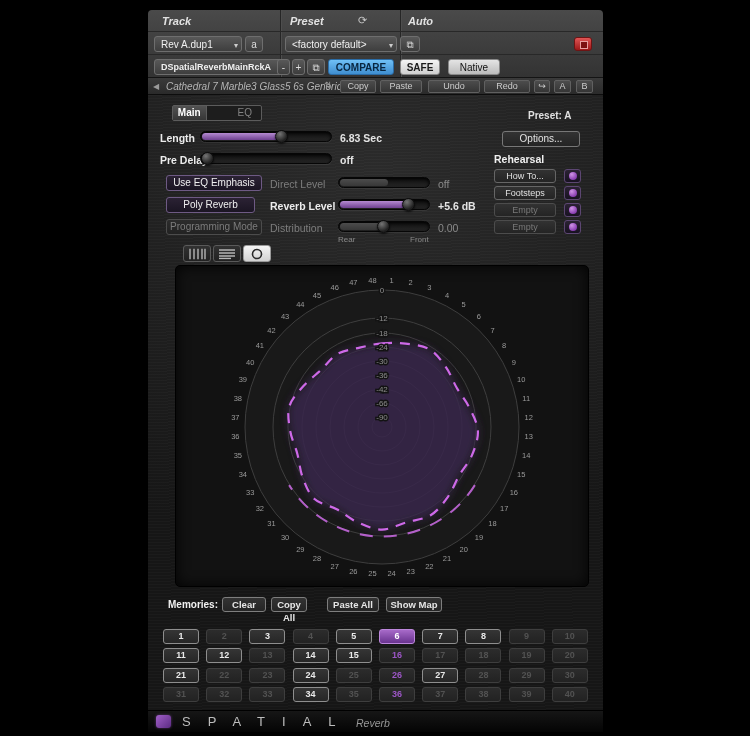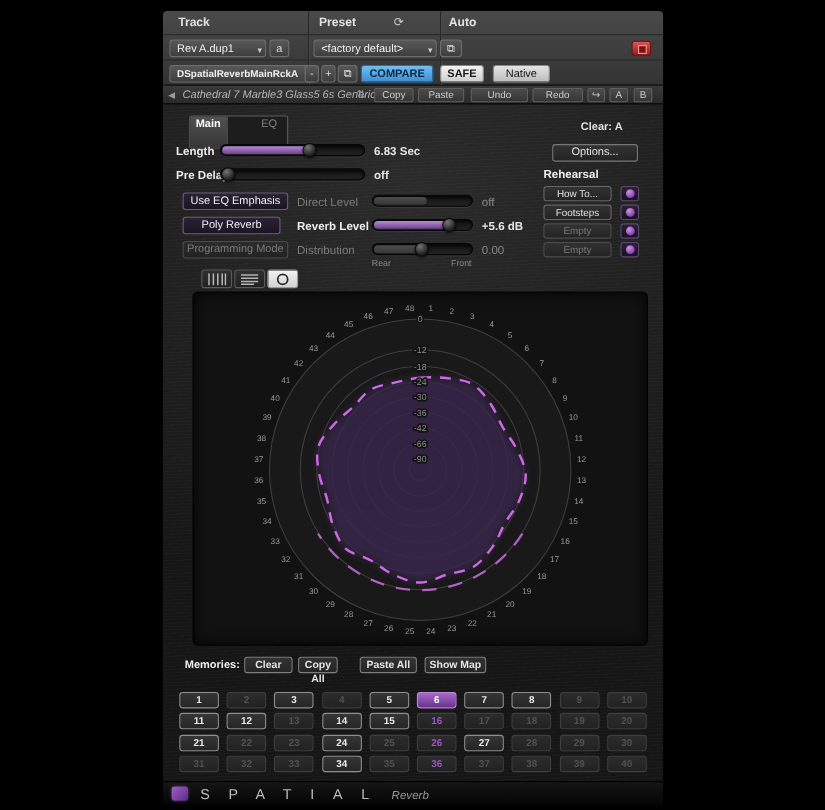--- a/index.html
+++ b/index.html
@@ -7,21 +7,21 @@
   *{box-sizing:border-box;}
   .window{position:absolute;left:148px;top:10px;width:455px;height:722px;border-radius:4px 4px 0 0;overflow:hidden;}
 
   
   .pt-header{position:absolute;left:0;top:0;width:455px;height:68px;background:linear-gradient(#4a4a4a,#333);border-bottom:1px solid #141414;}
   .vdiv{position:absolute;top:0;bottom:0;width:1px;background:#262626;box-shadow:1px 0 0 #4e4e4e;}
   .pt-row{position:absolute;left:0;width:100%;height:22px;}
   .pt-row1{top:0;border-bottom:1px solid #282828;}
   .pt-row2{top:23px;border-bottom:1px solid #282828;}
   .pt-row3{top:46px;}
-  .hdr-label{position:absolute;top:5px;color:#e2e2e2;font-size:11px;font-weight:bold;}
+  .hdr-label{position:absolute;top:5px;color:#e2e2e2;font-size:11px;font-weight:bold;font-style:italic;}
   .glyph{position:absolute;color:#c8c8c8;font-size:11px;top:4px;}
   .dd{position:absolute;top:3px;height:16px;background:linear-gradient(#585858,#3e3e3e);border:1px solid #6e6e6e;border-radius:3px;color:#f0f0f0;font-size:10px;line-height:13px;padding:1px 13px 0 6px;white-space:nowrap;overflow:hidden;}
   .dd .arrow{position:absolute;right:3px;top:2px;font-size:8px;color:#ccc;}
   .dd.small-font{font-size:9px;font-weight:bold;}
   .sbtn{position:absolute;top:3px;height:16px;background:linear-gradient(#585858,#3d3d3d);border:1px solid #6e6e6e;border-radius:3px;color:#ddd;font-size:10px;line-height:13px;text-align:center;padding-top:1px;}
   .sbtn.compare{background:linear-gradient(#6fc0f6,#3f8ed0);color:#082640;font-weight:bold;border-color:#2b6ca6;}
   .sbtn.safe{background:linear-gradient(#f4f4f4,#cfcfcf);color:#1a1a1a;font-weight:bold;border-color:#888;}
   .sbtn.native{background:linear-gradient(#e4e4e4,#bcbcbc);color:#111;border-color:#888;}
   .red-btn{position:absolute;top:4px;height:14px;width:18px;background:linear-gradient(#e05555,#9d1818);border:1px solid #6d1414;border-radius:3px;}
   .red-btn::after{content:"";position:absolute;left:5px;top:3px;width:6px;height:6px;background:#7d1212;border:1px solid #e8a0a0;}
@@ -32,21 +32,21 @@
   .preset-name{position:absolute;left:18px;top:3px;color:#b5b5b5;font-size:10px;font-style:italic;white-space:nowrap;}
   .updown{position:absolute;left:176px;top:2px;color:#9a9a9a;font-size:10px;}
   .sb-btn{position:absolute;top:2px;height:13px;background:linear-gradient(#4c4c4c,#353535);border:1px solid #606060;border-radius:2px;color:#ccc;font-size:9px;line-height:11px;text-align:center;}
 
   
   .body{position:absolute;left:0;top:85px;width:455px;height:615px;
     background:
       repeating-linear-gradient(178deg, rgba(255,255,255,0.025) 0 1px, rgba(0,0,0,0) 1px 3px),
       radial-gradient(ellipse 140% 80% at 50% 12%, #2b2b2b, #161616 78%);
   }
-  .tabs{position:absolute;left:24px;top:10px;width:90px;height:30px;border:1px solid #5c5c5c;border-radius:2px;display:flex;background:#1d1d1d;}
+  .tabs{position:absolute;left:24px;top:10px;width:90px;height:16px;border:1px solid #5c5c5c;border-radius:2px;display:flex;background:#1d1d1d;}
   .tab{flex:1;font-size:10px;text-align:center;line-height:14px;}
   .tab.active{background:linear-gradient(#525252,#363636);color:#fff;border-right:1px solid #5c5c5c;font-weight:bold;}
   .tab.inactive{color:#828282;padding-left:22px;}
   .reverb-label{position:absolute;left:380px;top:15px;color:#e0e0e0;font-size:10px;font-weight:bold;}
 
   .lbl{position:absolute;color:#ececec;font-size:10.5px;font-weight:bold;white-space:nowrap;}
   .lbl.dim{color:#7d7d7d;font-weight:normal;}
   .val{position:absolute;color:#e4e4e4;font-size:10.5px;font-weight:bold;white-space:nowrap;}
   .val.dim{color:#8a8a8a;font-weight:normal;}
   .sub{position:absolute;color:#8a8a8a;font-size:8px;}
@@ -140,21 +140,21 @@
     <div class="sb-btn" style="left:406px;width:17px">A</div>
     <div class="sb-btn" style="left:428px;width:17px">B</div>
   </div>
 
   <div class="body" id="plugin-body">
 
     <div class="tabs">
       <div class="tab active">Main</div>
       <div class="tab inactive">EQ</div>
     </div>
-    <span class="reverb-label">Clear: A</span>
+    <span class="reverb-label">Preset: A</span>
 
     <span class="lbl" style="left:12px;top:37px">Length</span>
     <div class="slider" style="left:52px;top:36px;width:132px">
         <div class="fill" style="width: calc(62% - 2px);"></div>
         <div class="thumb" style="left: calc(62% - 7px);"></div>
       </div>
     <span class="val" style="left:192px;top:37px">6.83 Sec</span>
     <div class="opt-btn">Options...</div>
 
     <span class="lbl" style="left:12px;top:59px">Pre Delay</span>

